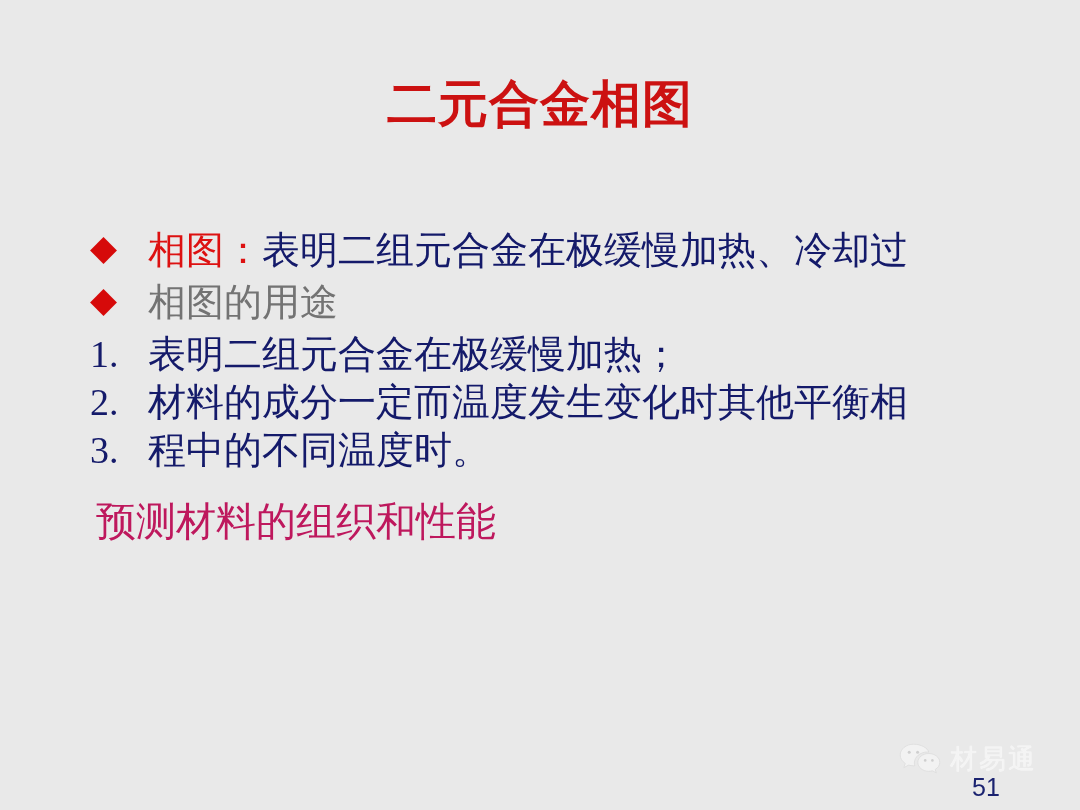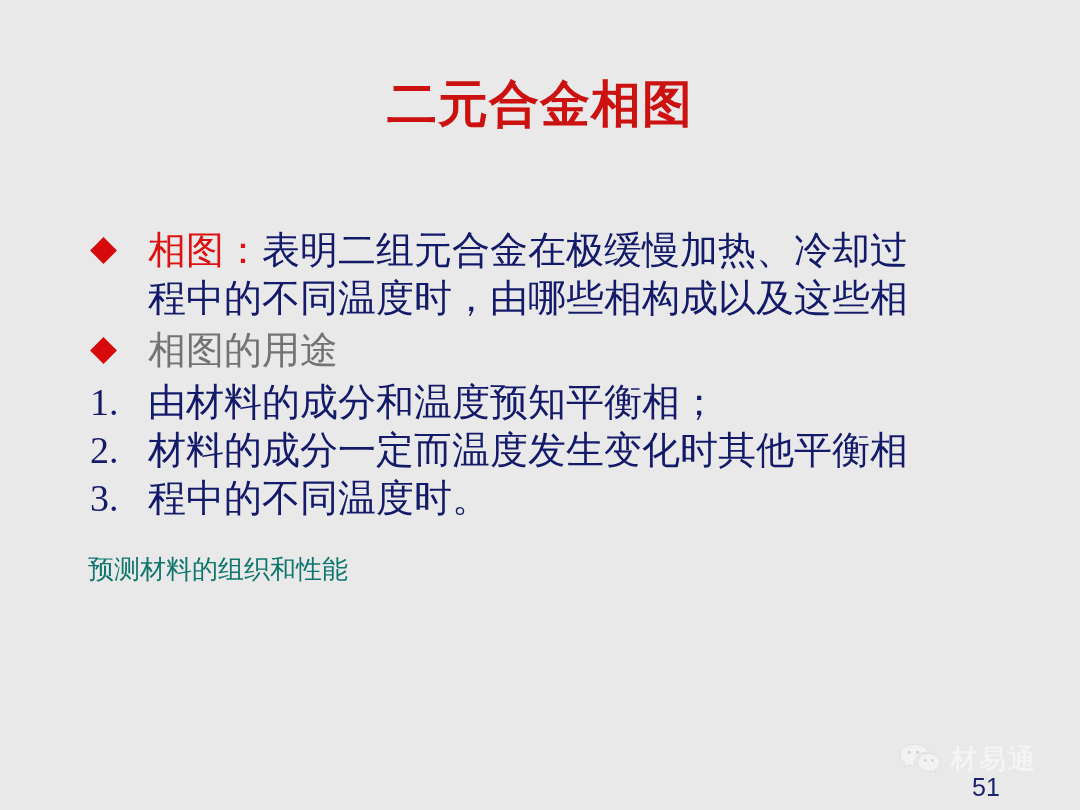--- a/index.html
+++ b/index.html
@@ -97,25 +97,25 @@
     color: #dd1111;
   }
 
   .para.all-red {
     color: #737373;
   }
 
   .line { display: block; white-space: nowrap; }
 
   .tail-line {
-    color: #0f766e;
-    font-size: 26px;
+    color: #be185d;
+    font-size: 40px;
     line-height: 48px;
     margin-top: 24px;
-    margin-left: 2px;
+    margin-left: 10px;
     white-space: nowrap;
   }
   .gap-xs { height: 4px; }
 
   
   .watermark {
     position: absolute;
     left: 898px;
     top: 742px;
     display: flex;
@@ -156,39 +156,38 @@
   <div class="slide-title">二元合金相图</div>
 
   <div class="body-block">
 
     <div class="bullet-row">
       <div class="marker diamond-marker">
         <span class="diamond"></span>
       </div>
       <div class="para">
         <span class="line"><span class="lead-red">相图：</span><span>表明二组元合金在极缓慢加热、冷却过</span></span>
-        <span class="line">程中的不同温度时，由哪些相构成以及这些相</span>
       </div>
     </div>
 
     <div class="gap-xs"></div>
 
     <div class="bullet-row">
       <div class="marker diamond-marker">
         <span class="diamond"></span>
       </div>
       <div class="para all-red">相图的用途</div>
     </div>
 
     <div class="gap-xs"></div>
 
     <div class="bullet-row">
       <div class="marker num-marker">1.</div>
       <div class="para">
-        <span class="line">由材料的成分和温度预知平衡相；</span>
+        <span class="line">表明二组元合金在极缓慢加热；</span>
       </div>
     </div>
 
     <div class="bullet-row">
       <div class="marker num-marker">2.</div>
       <div class="para">
         <span class="line">材料的成分一定而温度发生变化时其他平衡相</span>
       </div>
     </div>
 

